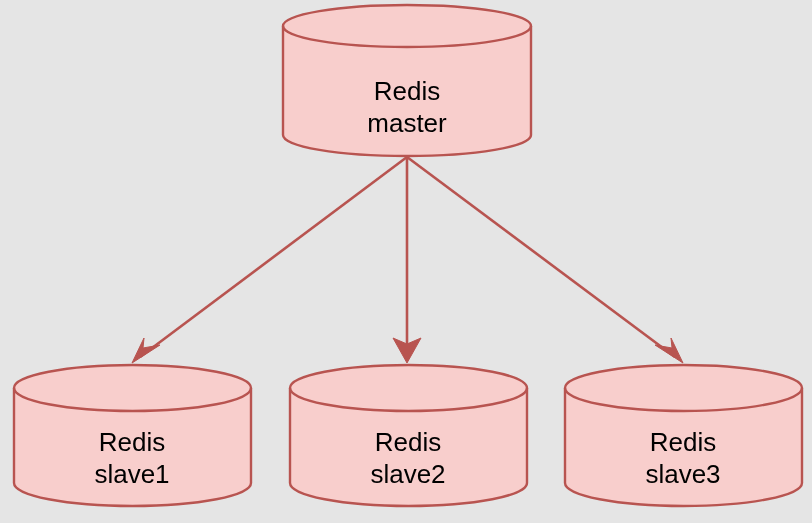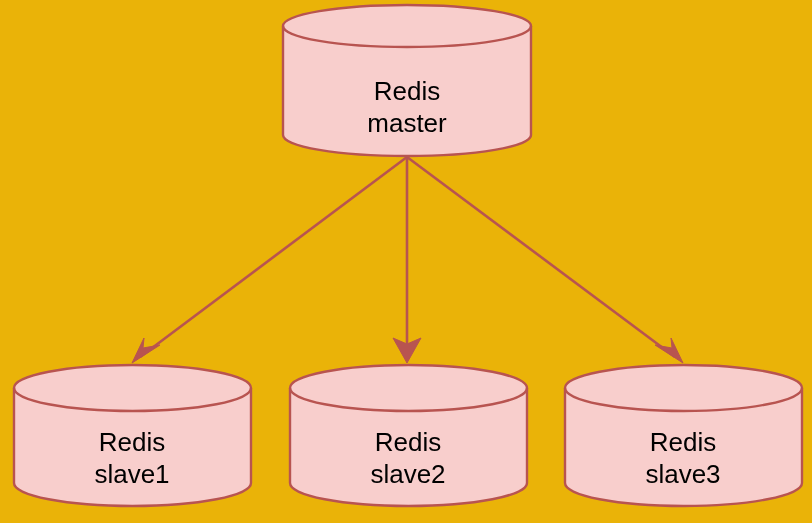--- a/index.html
+++ b/index.html
@@ -7,21 +7,21 @@
     padding: 0;
     background: #ffffff;
   }
   body {
     font-family: "Liberation Sans", sans-serif;
   }
   #canvas {
     position: relative;
     width: 812px;
     height: 523px;
-    background: #eab308;
+    background: #e5e5e5;
     overflow: hidden;
   }
   #diagram-svg {
     position: absolute;
     top: 0;
     left: 0;
     width: 812px;
     height: 523px;
     display: block;
   }

